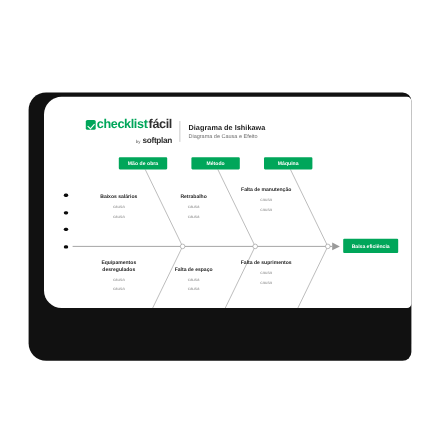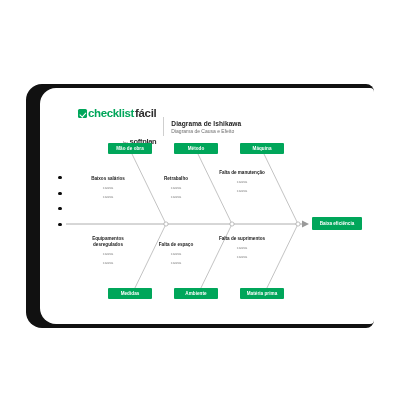--- a/index.html
+++ b/index.html
@@ -21,21 +21,21 @@
     height: 244px;
     background: #111111;
     border-radius: 16px 8px 8px 16px;
   }
 
   #screen {
     position: absolute;
     left: 40px;
     top: 88px;
     width: 334px;
-    height: 236px;
+    height: 192px;
     background: #ffffff;
     border-radius: 16px 4px 4px 16px;
     overflow: hidden;
   }
 
   
   #bezel-dots {
     position: absolute;
     left: 54px;
     top: 176px;
@@ -102,21 +102,21 @@
     letter-spacing: -0.35px;
     line-height: 1;
   }
   .logo-green { color: #00a65a; }
   .logo-dark  { color: #2f2f2f; text-align: center; }
 
   #logo-by-row {
     display: flex;
     align-items: baseline;
     gap: 2px;
-    margin-top: 17px;
+    margin-top: 3px;
   }
   #logo-by { font-size: 4px; color: #5a5a5a; }
   #logo-softplan {
     font-size: 7.5px;
     font-weight: bold;
     color: #2f2f2f;
     letter-spacing: -0.3px;
   }
 
   #header-divider {

